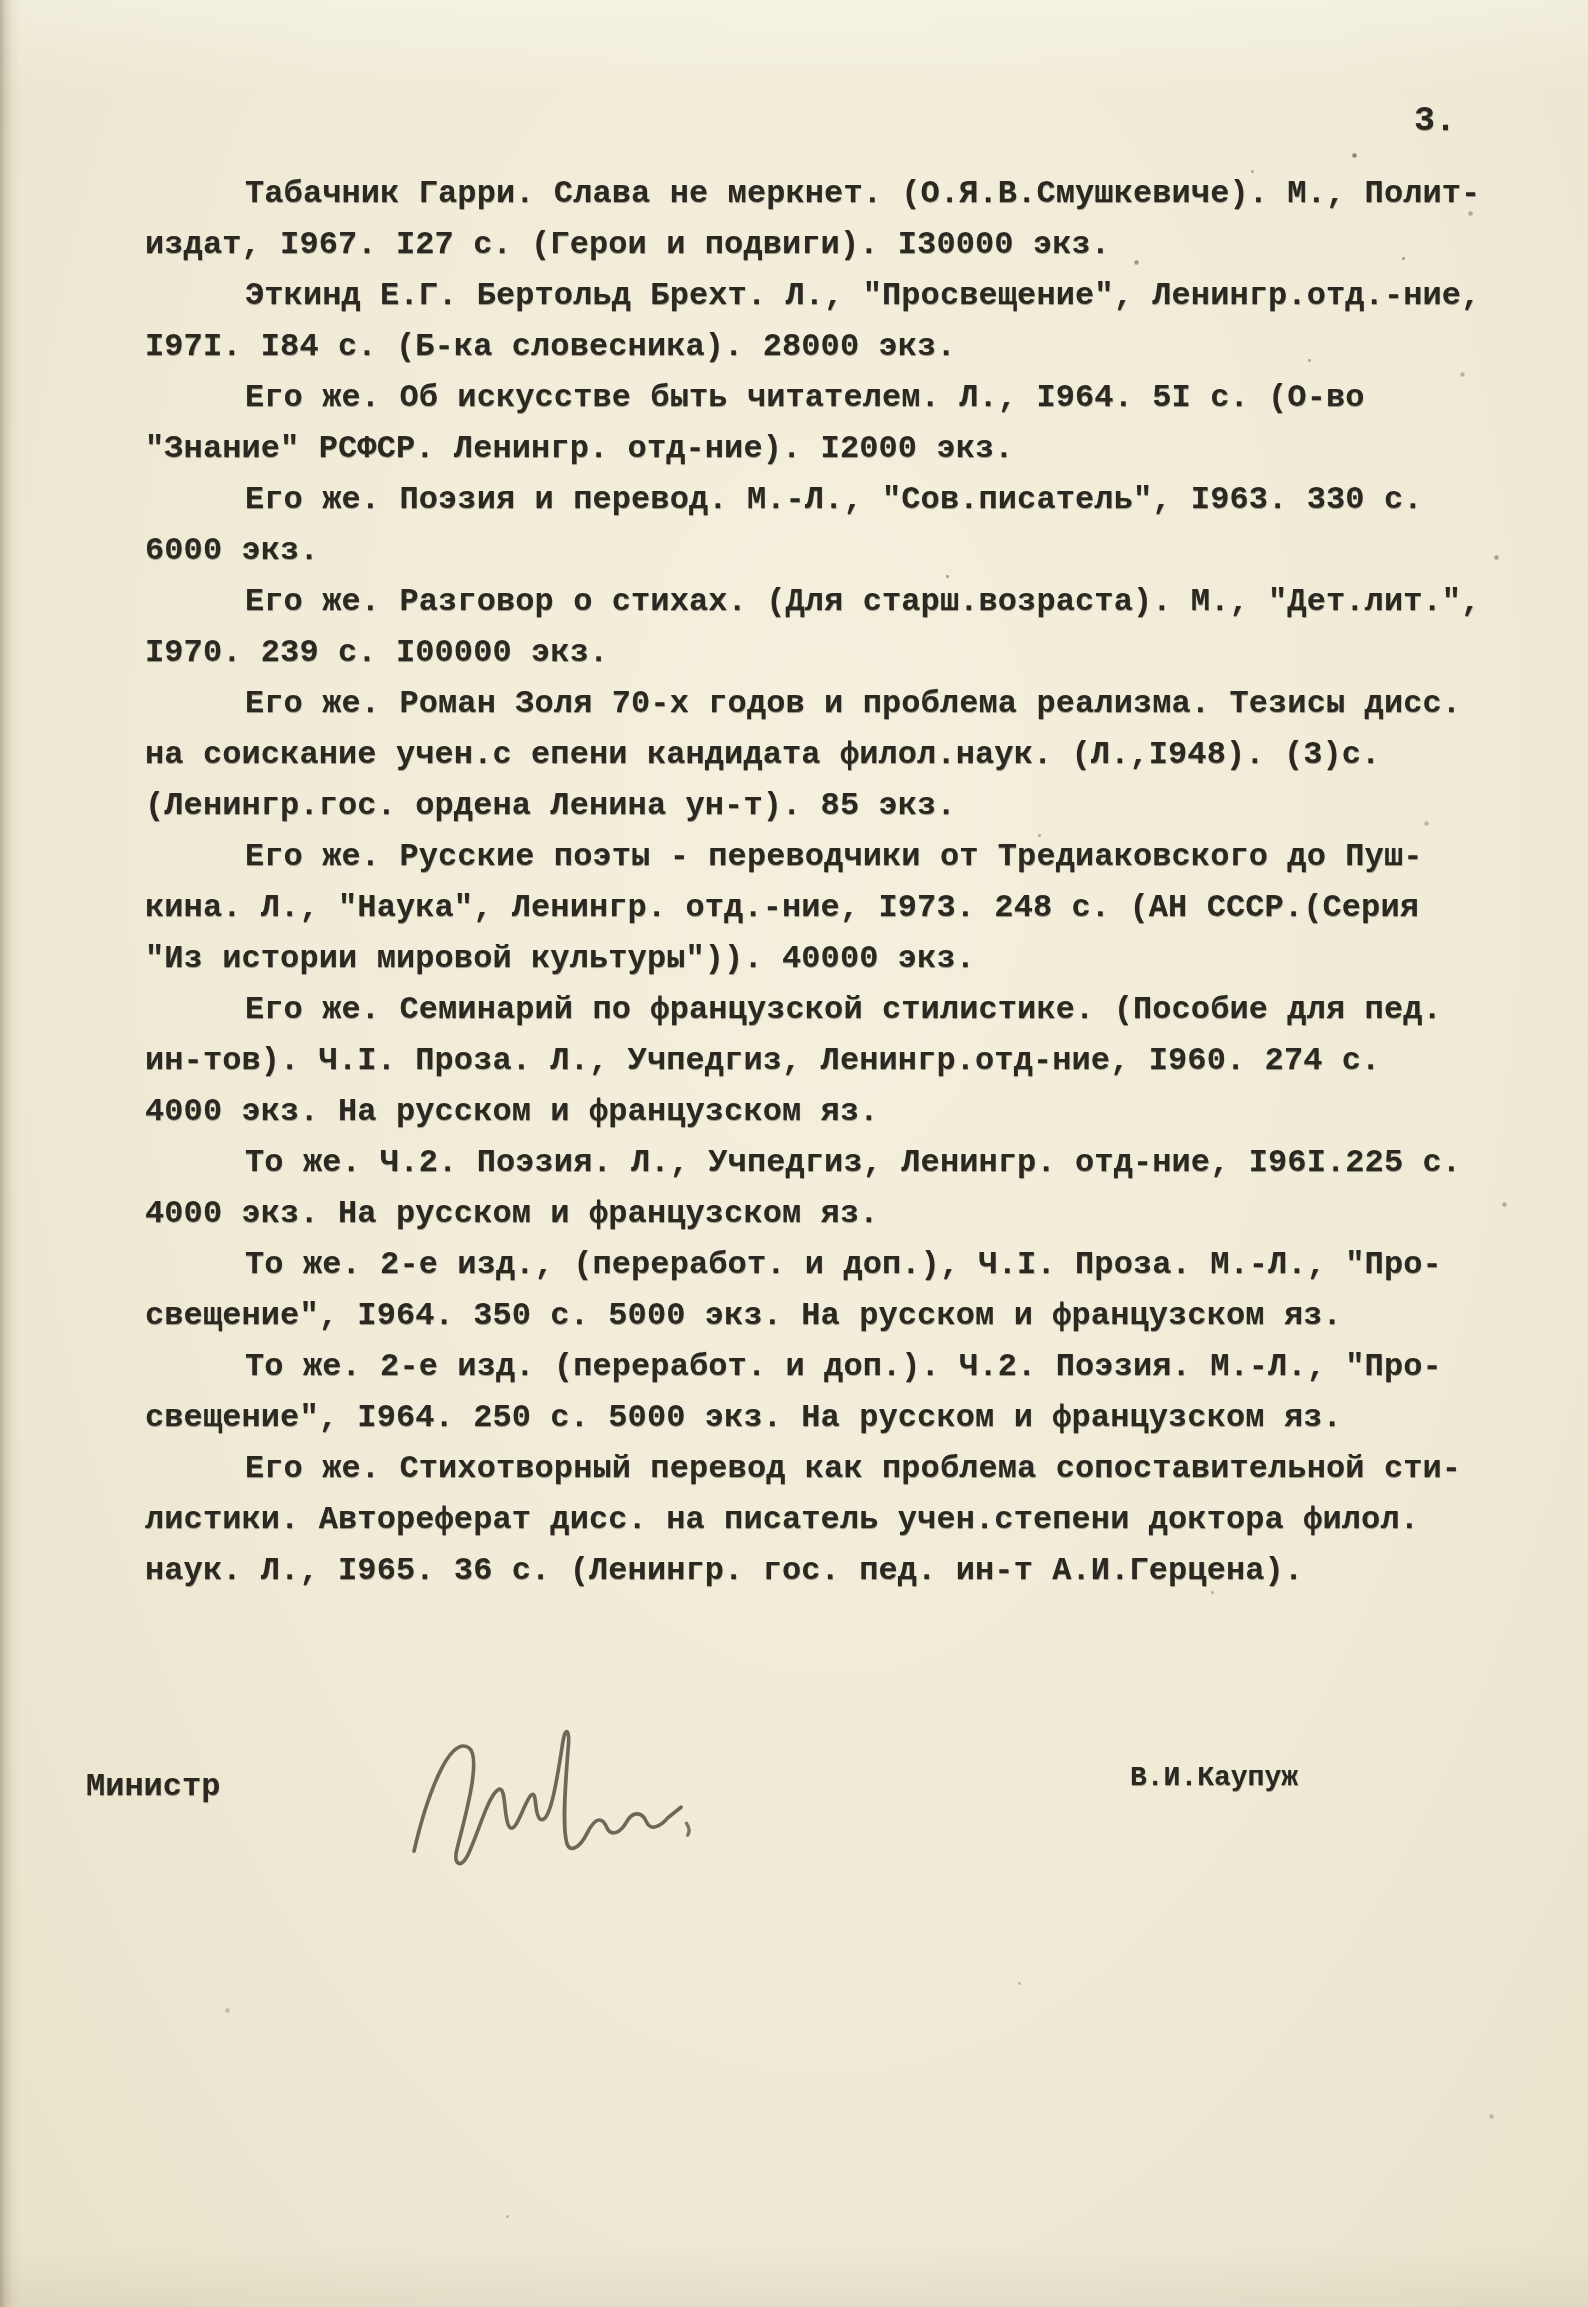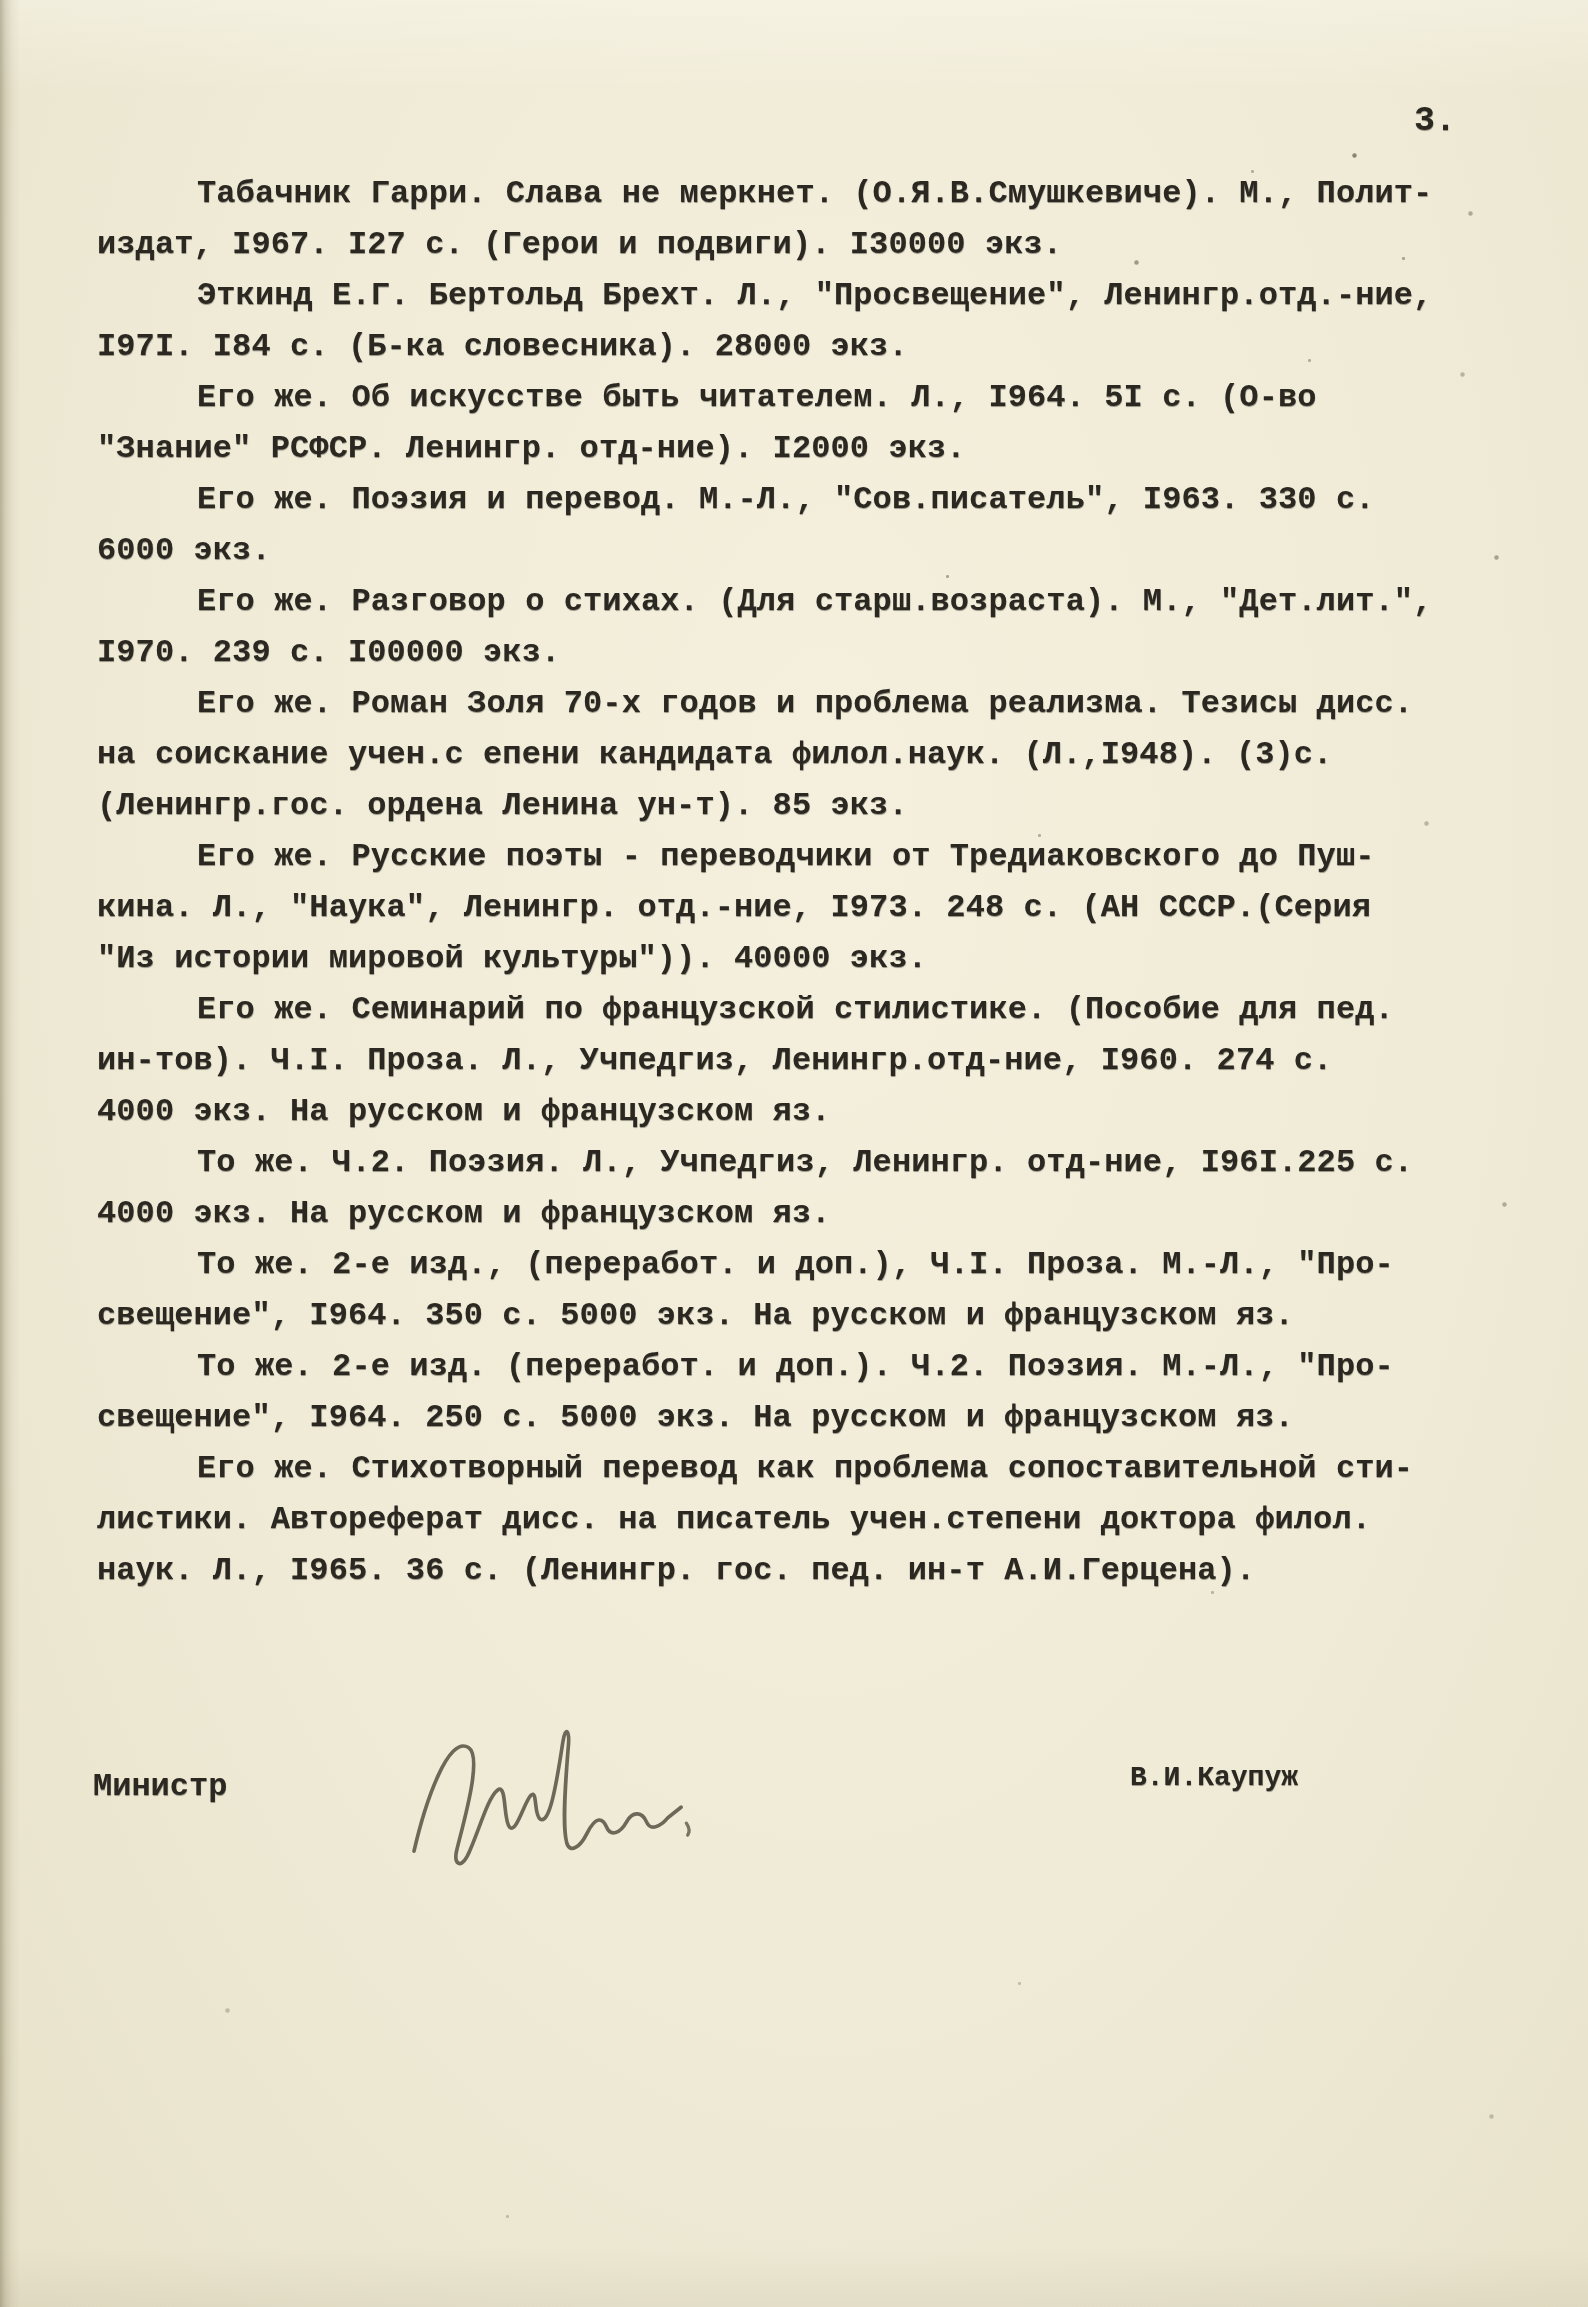--- a/index.html
+++ b/index.html
@@ -34,28 +34,29 @@
     position: absolute;
     top: 168px;
     left: 97px;
     width: 1404px;
     font-size: 32px;
     line-height: 51px;
     letter-spacing: 0.1px;
   }
   .line {
     white-space: pre;
+    margin-left: 48px;
   }
   .line.indent {
     padding-left: 100px;
   }
   .signoff-title {
     position: absolute;
     top: 1768px;
-    left: 93px;
+    left: 86px;
     font-size: 32px;
   }
   .signoff-name {
     position: absolute;
     top: 1762px;
     left: 1130px;
     font-size: 28px;
   }
   .signature {
     position: absolute;

